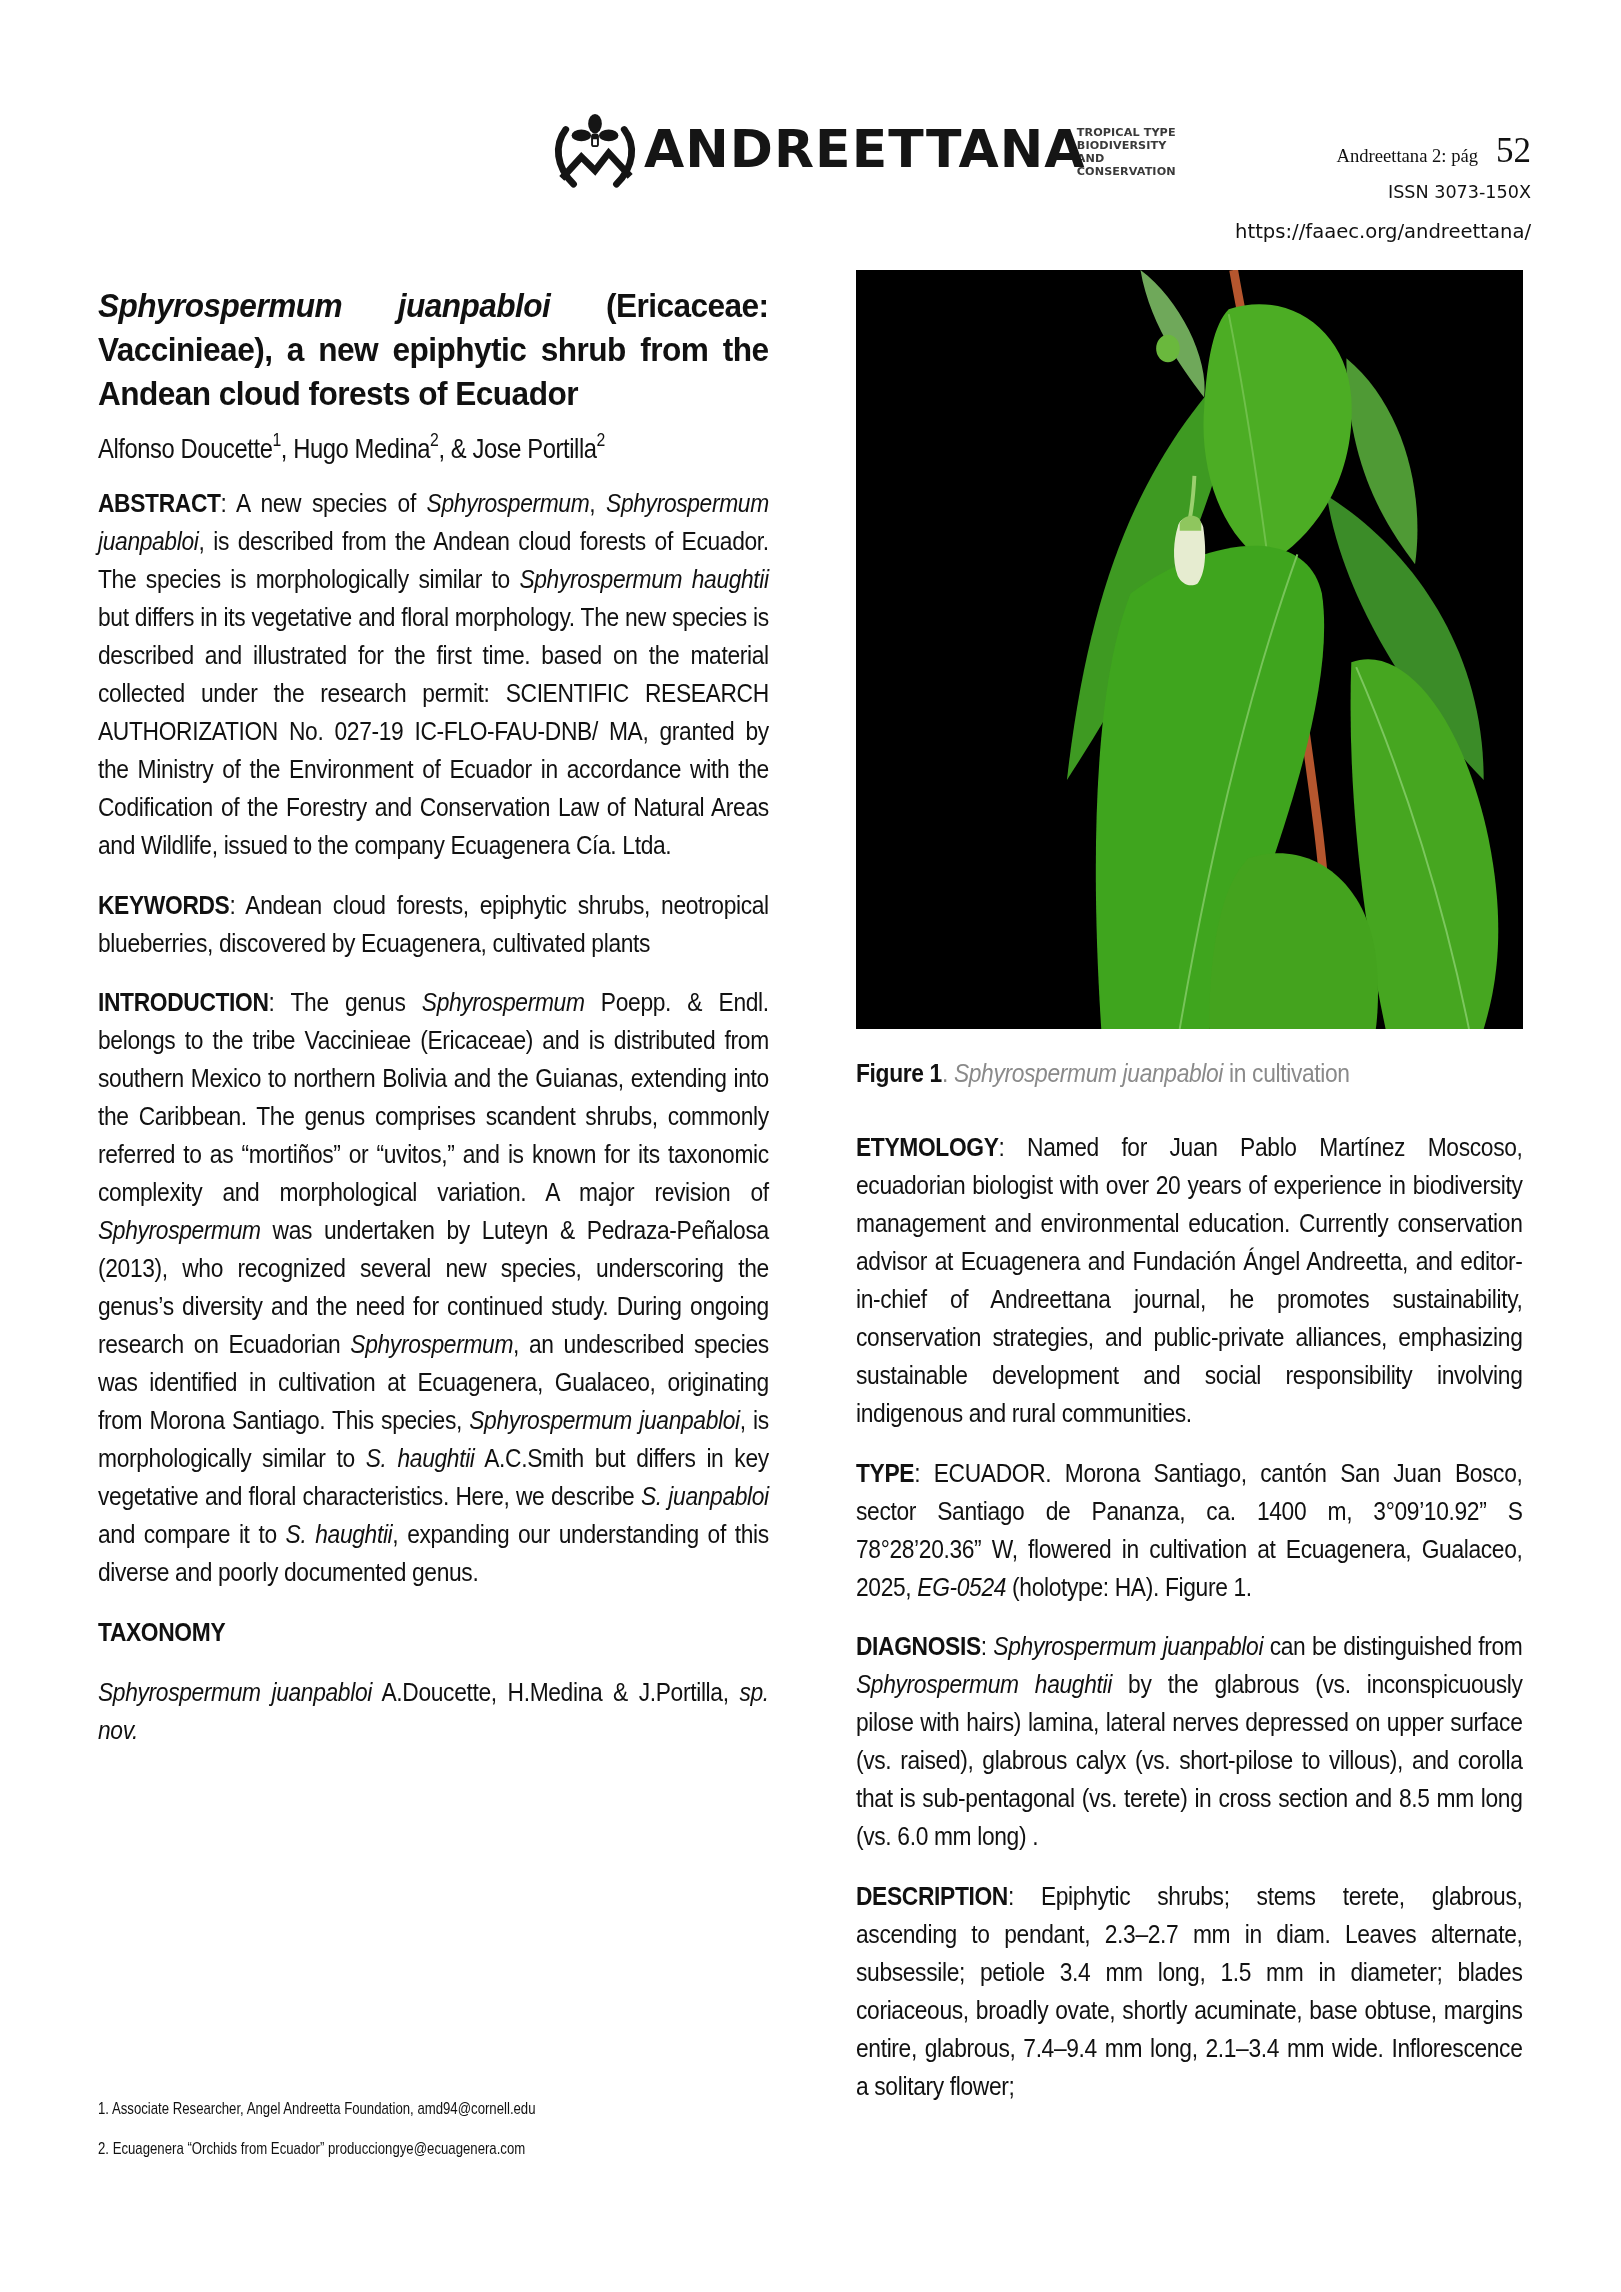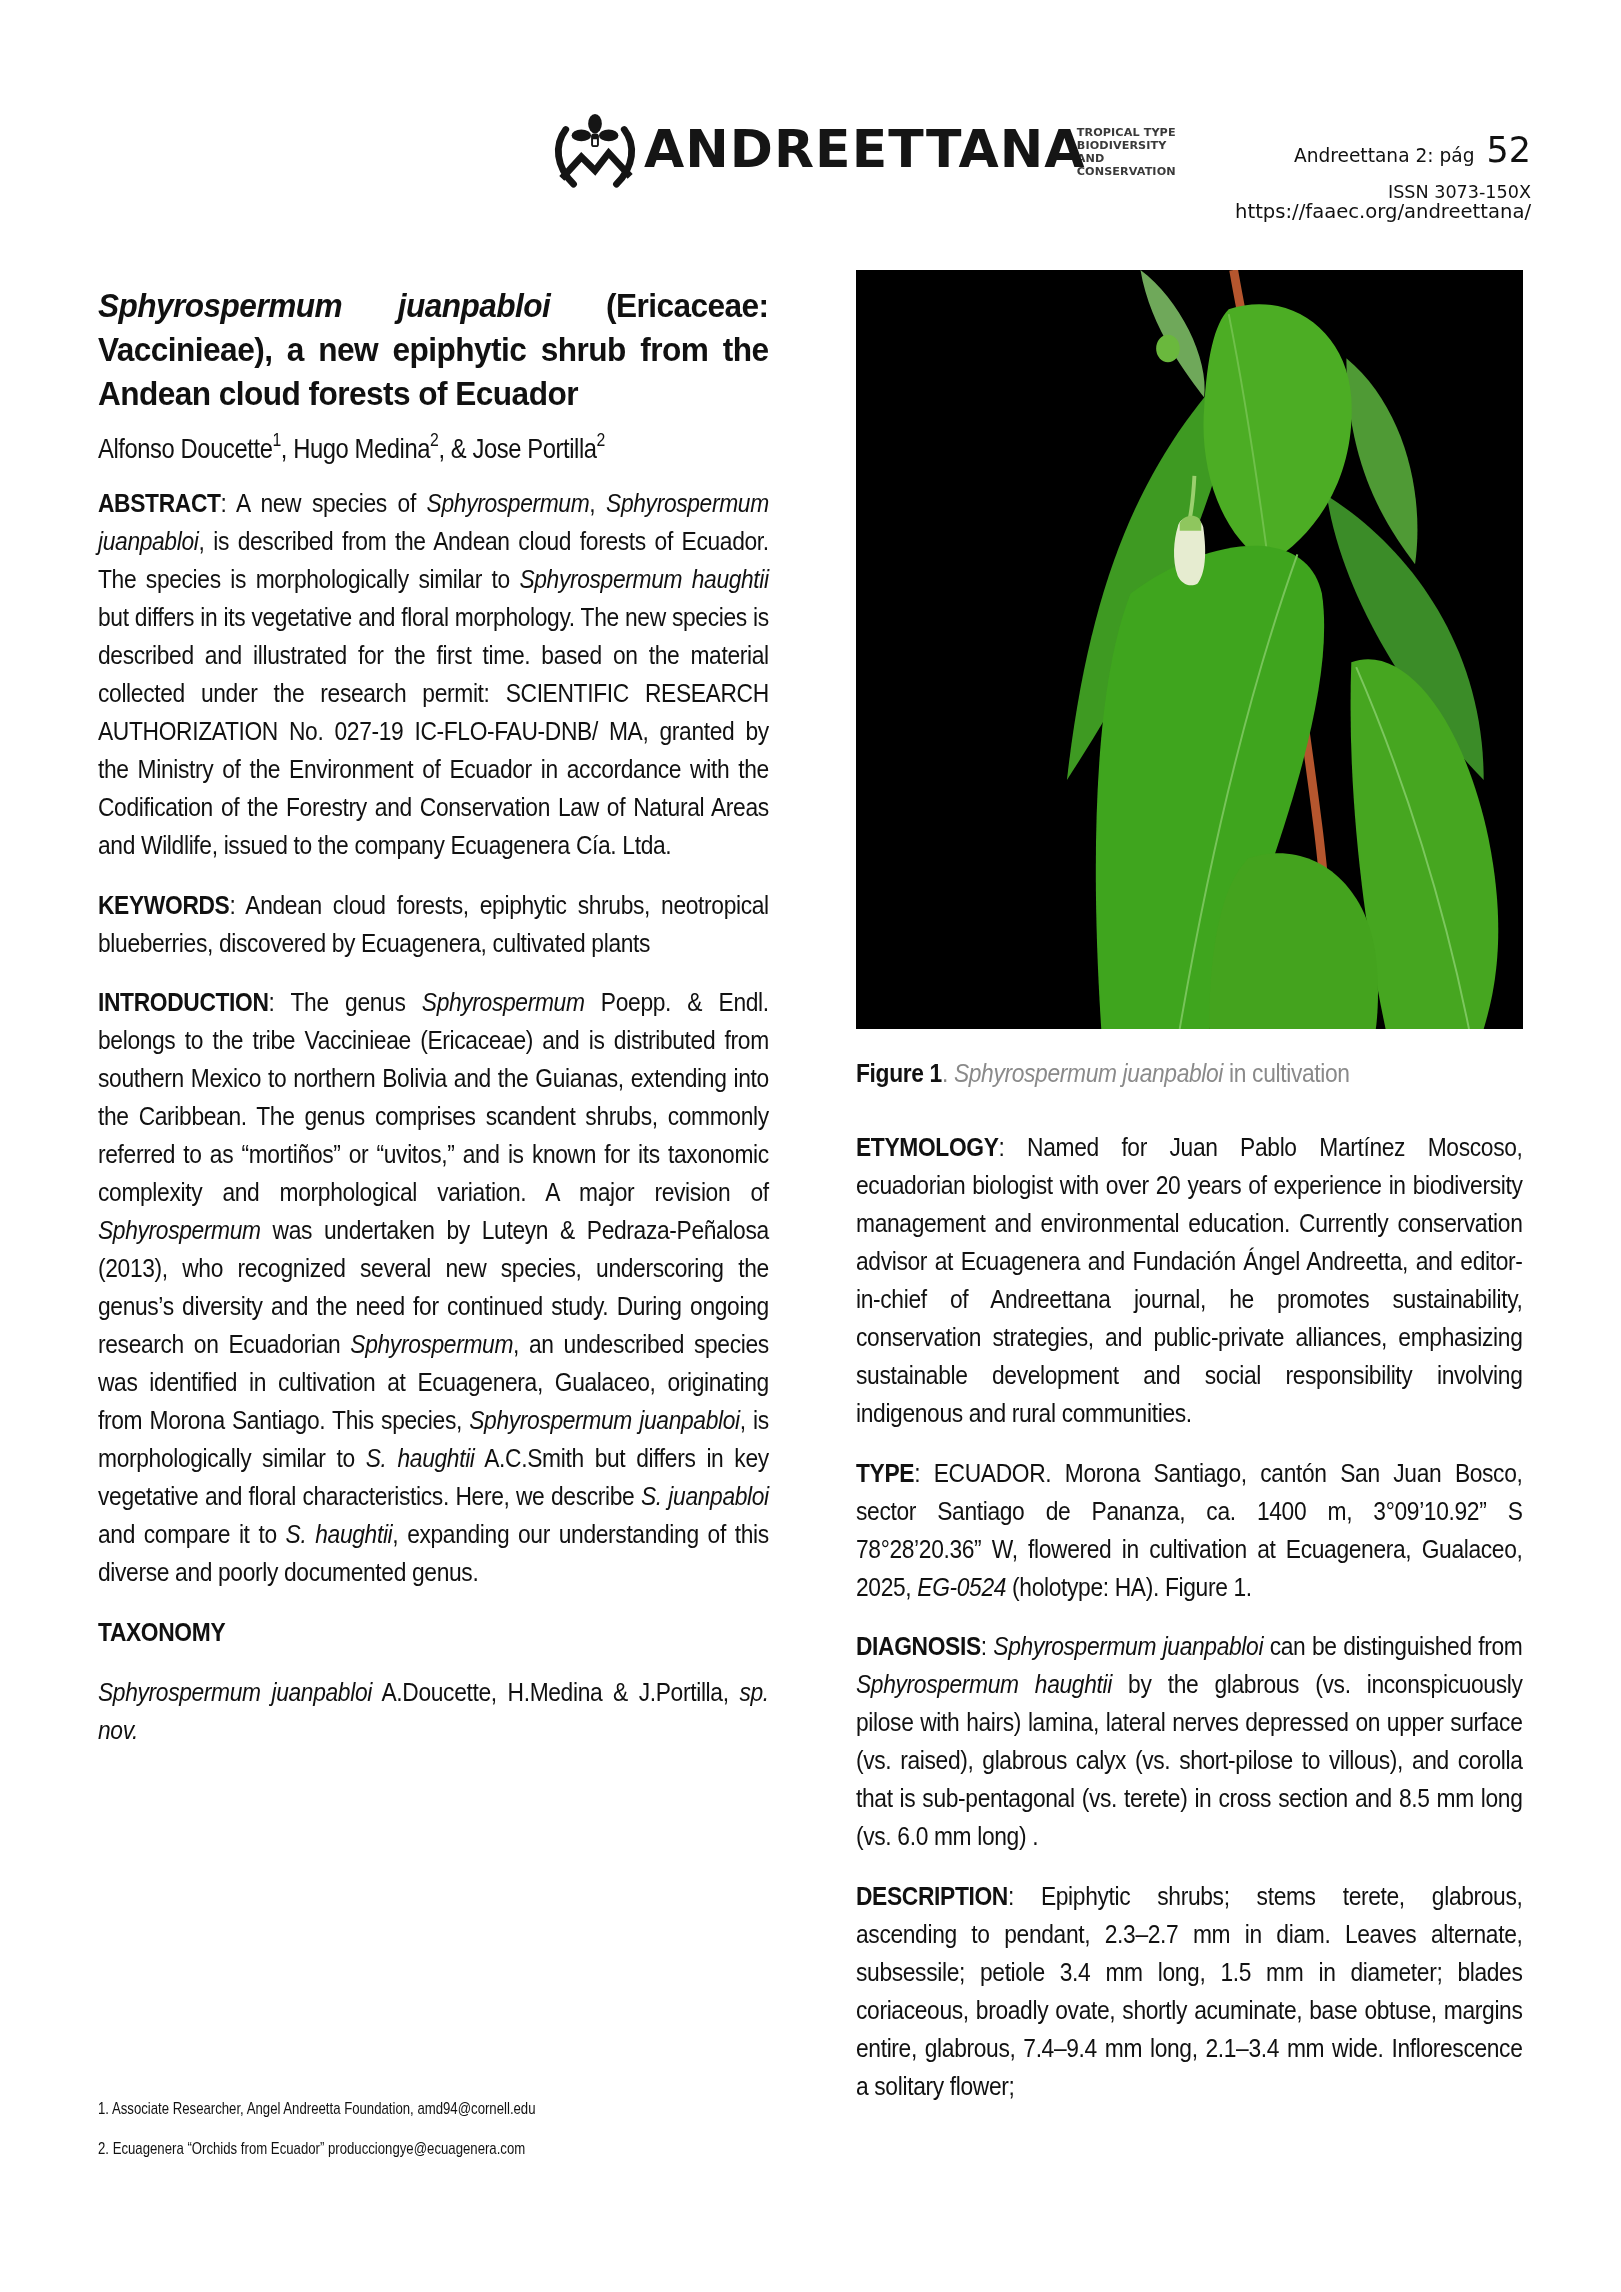--- a/index.html
+++ b/index.html
@@ -7,25 +7,25 @@
   body { position: relative; overflow: hidden; color: #111; font-family: "Liberation Sans", sans-serif; }
 
   
   .masthead { position: absolute; left: 552px; top: 110px; width: 529px; height: 82px; display: flex; align-items: center; }
   .logo-mark { width: 86px; height: 82px; flex: none; }
   .logo-text { margin-left: 5.9px; display: flex; flex-direction: row; }
   .logo-name { font-family: "DejaVu Sans", sans-serif; font-weight: bold; font-size: 51px; letter-spacing: 1px; line-height: 51px; color: #151515; transform: scaleX(1.02); transform-origin: left; }
   .logo-tagline { font-family: "DejaVu Sans", sans-serif; font-weight: bold; font-size: 11.2px; color: #3a3a3a; letter-spacing: 0.1px; margin-top: 2px; }
 
   .issue { position: absolute; right: 90px; top: 133px; text-align: right; font-family: "DejaVu Sans", sans-serif; color: #111; }
-  .issue-line { display: flex; align-items: baseline; justify-content: flex-end; gap: 12px; }
+  .issue-line { display: flex; align-items: baseline; justify-content: flex-end; gap: 18px; font-family: Liberation Serif, serif; }
   .issue-label { font-size: 18.6px; }
   .issue-page { font-size: 35px; line-height: 35px; }
   .issn { font-size: 17.6px; margin-top: 14px; }
-  .url { position: absolute; right: 90px; top: 200px; font-family: "DejaVu Sans", sans-serif; font-size: 19.6px; color: #111; }
+  .url { position: absolute; right: 90px; top: 220px; font-family: "DejaVu Sans", sans-serif; font-size: 19.6px; color: #111; }
 
   
   .col-left { position: absolute; left: 98px; top: 283px; width: 671px; }
   .col-right { position: absolute; left: 856px; top: 270px; width: 667px; }
 
   .title { font-family: "Liberation Sans", sans-serif; font-weight: bold; font-size: 34px; line-height: 44px; text-align: justify; letter-spacing: -0.6px; transform: scaleX(0.93); transform-origin: left; width: 721px; }
   .title i { font-style: italic; }
   .authors { margin-top: 13.7px; font-family: "Liberation Sans", sans-serif; font-size: 28px; letter-spacing: -0.5px; transform: scaleX(0.85); transform-origin: left; white-space: nowrap; }
   .authors sup { font-size: 18.6px; vertical-align: 11.8px; }
 

